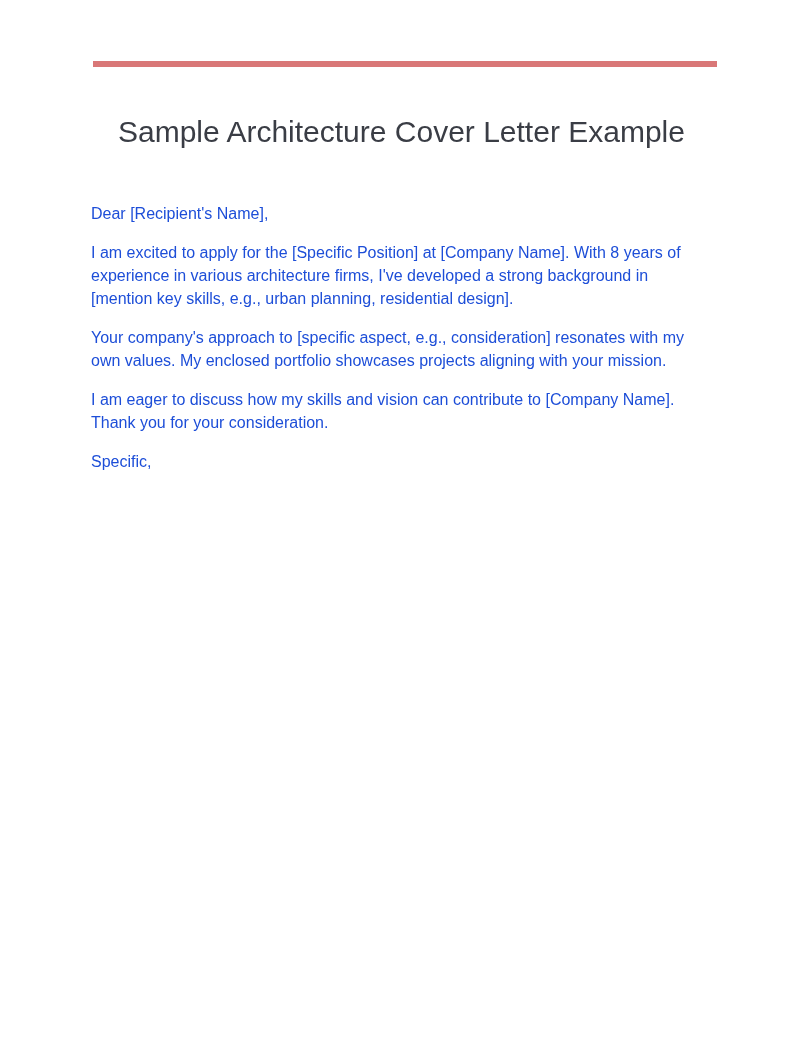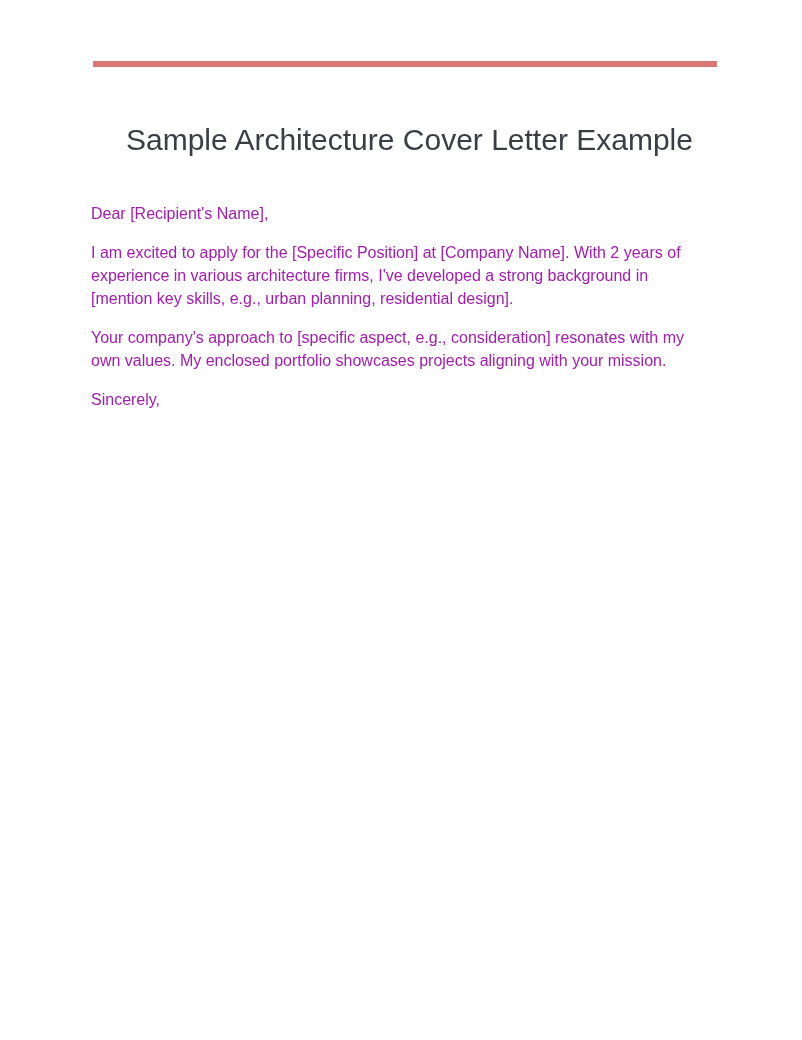--- a/index.html
+++ b/index.html
@@ -20,45 +20,46 @@
       left: 93px;
       top: 61px;
       width: 624px;
       height: 6px;
       background: #d97777;
     }
     .title {
       position: absolute;
       left: 110px;
       top: 104px;
-      margin: 16px;
+      margin: 8px;
       font-size: 30px;
       font-weight: normal;
       color: #3a3d45;
       line-height: 40px;
       white-space: nowrap;
     }
     .letter {
       position: absolute;
       left: 91px;
       top: 202px;
       width: 600px;
       font-size: 16px;
       line-height: 23px;
-      color: #a21caf;
+      color: #1d4ed8;
     }
     .letter p {
       margin: 0 0 16px 0;
     }
   </style>
 </head>
 <body>
 
 <div class="top-bar"></div>
 
 <h1 class="title">Sample Architecture Cover Letter Example</h1>
 
 <div class="letter">
   <p>Dear [Recipient's Name],</p>
-  <p>I am excited to apply for the [Specific Position] at [Company Name]. With 2 years of experience in various architecture firms, I've developed a strong background in [mention key skills, e.g., urban planning, residential design].</p>
+  <p>I am excited to apply for the [Specific Position] at [Company Name]. With 8 years of experience in various architecture firms, I've developed a strong background in [mention key skills, e.g., urban planning, residential design].</p>
   <p>Your company's approach to [specific aspect, e.g., consideration] resonates with my own values. My enclosed portfolio showcases projects aligning with your mission.</p>
-  <p>Sincerely,</p>
+  <p>I am eager to discuss how my skills and vision can contribute to [Company Name]. Thank you for your consideration.</p>
+  <p>Specific,</p>
 </div>
 
 </body></html>

